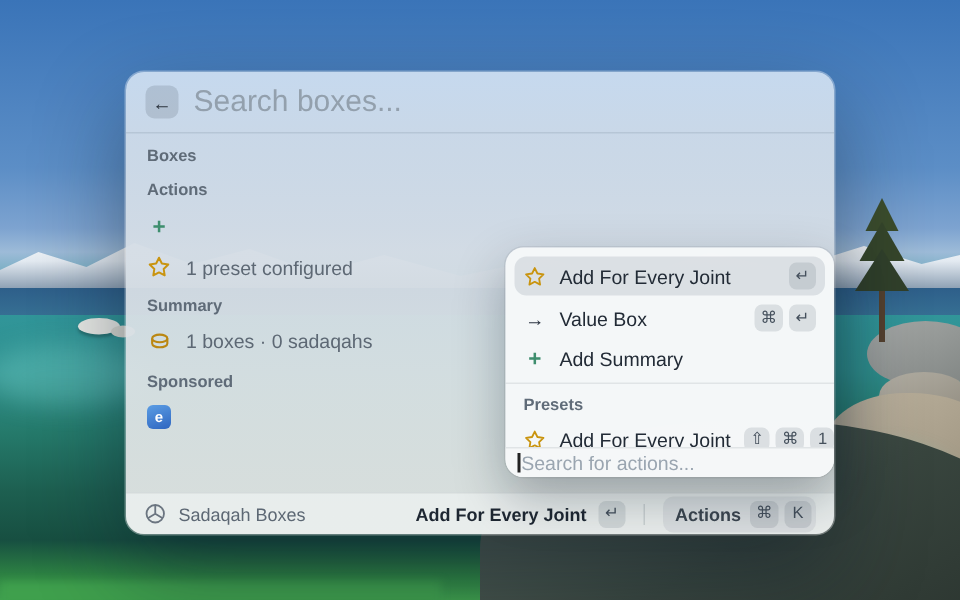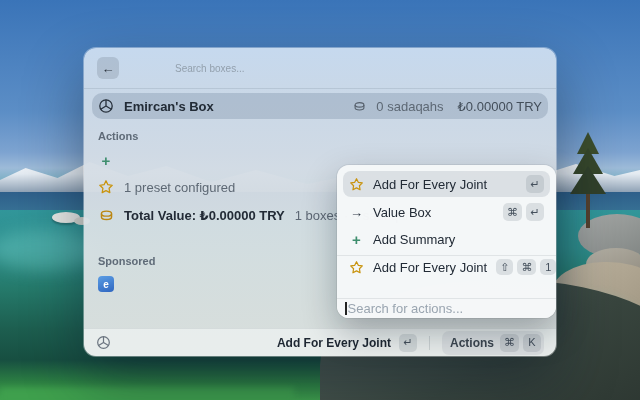--- a/index.html
+++ b/index.html
@@ -48,21 +48,21 @@
   
   .window { position:absolute; left:84px; top:48px; width:472px; height:308px;
     border-radius:12px; overflow:hidden; display:flex; flex-direction:column;
     background:linear-gradient(180deg, rgba(202,220,240,.97) 0%, rgba(206,219,233,.96) 14%,
       rgba(213,221,229,.95) 40%, rgba(220,226,228,.95) 70%, rgba(224,228,226,.96) 100%);
     box-shadow:0 0 0 1px rgba(255,255,255,.35), 0 25px 60px rgba(8,22,38,.45); }
   .searchbar { height:40px; display:flex; align-items:center; gap:10px; padding:0 13px; flex:0 0 auto; }
   .backbtn { width:22px; height:22px; border-radius:6px; background:rgba(90,105,120,.22);
     display:flex; align-items:center; justify-content:center; font-size:13px; color:#2b333d; cursor:pointer; }
   .searchinput { flex:1; border:none; outline:none; background:transparent;
-    font-family:inherit; font-size:10px; color:#27303b;margin-left:46px; }
+    font-family:inherit; font-size:20px; color:#27303b; }
   .searchinput::placeholder { color:#93a0ad; }
   .hdiv { height:1px; background:rgba(20,40,60,.10); flex:0 0 auto; }
   .content { flex:1; padding:0 8px; overflow:hidden; }
   .seclabel { font-size:11px; font-weight:700; color:#5f6b78; margin:9px 0 0 6px; line-height:12px; }
   .row { display:flex; align-items:center; gap:10px; padding:0 6px; border-radius:10px; height:26px; }
   .row.sel { background:rgba(136,156,176,.42); }
   .row .ric { width:16px; height:16px; flex:0 0 auto; display:flex; align-items:center; justify-content:center; }
   .rtitle { font-size:13px; font-weight:600; color:#222b36; white-space:nowrap; }
   .rsub { font-size:13px; color:#5d6874; white-space:nowrap; }
   .spacer { flex:1; }
@@ -126,86 +126,70 @@
 <div class="window">
   <div class="searchbar">
     <div class="backbtn">
       <span>←</span>
     </div>
     <input class="searchinput" type="text" placeholder="Search boxes..." style="">
   </div>
   <div class="hdiv"></div>
 
   <div class="content">
-
-    <div class="row sel" style="margin-top:4px;">
-      <span class="ric">
-        <svg class="icon" width="16" height="16" viewBox="0 0 16 16" fill="none" stroke="#262f3a" stroke-width="1.3">
-          <circle cx="8" cy="8" r="6.2"></circle>
-          <path d="M8 8V1.8 M8 8l5.3 3.2 M8 8L2.7 11.2"></path>
-        </svg>
-      </span>
-      <span class="rtitle">Emircan's Box</span>
-      <span class="spacer"></span>
-      <span class="ric" style="width:14px;height:14px;">
-        <svg class="icon" width="13" height="13" viewBox="0 0 16 16" fill="none" stroke="#57616d" stroke-width="1.4">
-          <ellipse cx="8" cy="6" rx="5.4" ry="2.7"></ellipse>
-          <path d="M2.6 6v3.6c0 1.5 2.4 2.7 5.4 2.7s5.4-1.2 5.4-2.7V6"></path>
-        </svg>
-      </span>
-      <span class="rsub">0 sadaqahs</span>
-      <span class="rsub" style="color:#434e5a;margin-left:4px;">₺0.00000 TRY</span>
-    </div>
+    <div class="seclabel">Boxes</div>
+
 
     <div class="seclabel" style="margin-top:11px;">Actions</div>
 
     <div class="row" style="margin-top:7px;height:22px;">
       <span class="ric">
           <span class="plusglyph">+</span>
         </span>
     </div>
 
     <div class="row" style="margin-top:5px;height:22px;">
       <span class="ric">
         <svg class="icon" width="16" height="16" viewBox="0 0 16 16" fill="none" stroke="#c9940f" stroke-width="1.3" stroke-linejoin="round">
           <path d="M8 1.8l1.9 3.9 4.3.6-3.1 3 .7 4.3L8 11.6l-3.8 2 .7-4.3-3.1-3 4.3-.6z"></path>
         </svg>
       </span>
       <span class="rsub">1 preset configured</span>
     </div>
 
+    <div class="seclabel" style="margin-top:9px;">Summary</div>
 
     <div class="row" style="margin-top:6px;height:22px;">
       <span class="ric">
         <svg class="icon" width="15" height="15" viewBox="0 0 16 16" fill="none" stroke="#bb8712" stroke-width="1.5">
           <ellipse cx="8" cy="6" rx="5.4" ry="2.7"></ellipse>
           <path d="M2.6 6v3.6c0 1.5 2.4 2.7 5.4 2.7s5.4-1.2 5.4-2.7V6"></path>
         </svg>
       </span>
-      <span class="rtitle">Total Value: ₺0.00000 TRY</span>
       <span class="rsub">1 boxes · 0 sadaqahs</span>
     </div>
 
-    <div class="seclabel" style="margin-top:29px;">Sponsored</div>
+    <div class="seclabel" style="margin-top:11px;">Sponsored</div>
 
     <div class="row" style="margin-top:6px;height:22px;">
       <span class="ric">
         <span style="width:16px;height:16px;border-radius:4px;display:flex;align-items:center;justify-content:center;
           background:linear-gradient(160deg,#5b9de4,#2f66c0);color:#fff;font-size:10px;font-weight:700;">e</span>
       </span>
     </div>
   </div>
 
   <div class="footer">
     <span class="ric" style="width:15px;height:15px;display:flex;align-items:center;justify-content:center;">
       <svg class="icon" width="15" height="15" viewBox="0 0 16 16" fill="none" stroke="#6b7580" stroke-width="1.3">
         <circle cx="8" cy="8" r="6.2"></circle>
         <path d="M8 8V1.8 M8 8l5.3 3.2 M8 8L2.7 11.2"></path>
       </svg>
     </span>
+    <span class="fname">Sadaqah Boxes</span>
     <span class="spacer"></span>
     <span class="fprimary">Add For Every Joint</span>
     <span class="kbd">↵</span>
     <span class="vdiv"></span>
     <span class="actpill">
       <span class="actlabel">Actions</span>
       <span class="kbd">⌘</span>
       <span class="kbd">K</span>
     </span>
   </div>
@@ -237,20 +221,21 @@
     </div>
 
     <div class="prow" style="margin-top:1px;height:24px;">
       <span class="ric">
           <span class="plusglyph">+</span>
         </span>
       <span class="ptitle">Add Summary</span>
     </div>
 
     <div class="pdiv"></div>
+    <div class="psec">Presets</div>
 
     <div class="prow" style="height:22px;">
       <span class="ric">
         <svg class="icon" width="15" height="15" viewBox="0 0 16 16" fill="none" stroke="#c9940f" stroke-width="1.3" stroke-linejoin="round">
           <path d="M8 1.8l1.9 3.9 4.3.6-3.1 3 .7 4.3L8 11.6l-3.8 2 .7-4.3-3.1-3 4.3-.6z"></path>
         </svg>
       </span>
       <span class="ptitle">Add For Every Joint</span>
       <span class="pkeys">
         <span class="kbd" style="min-width:16px;height:16px;">⇧</span>

